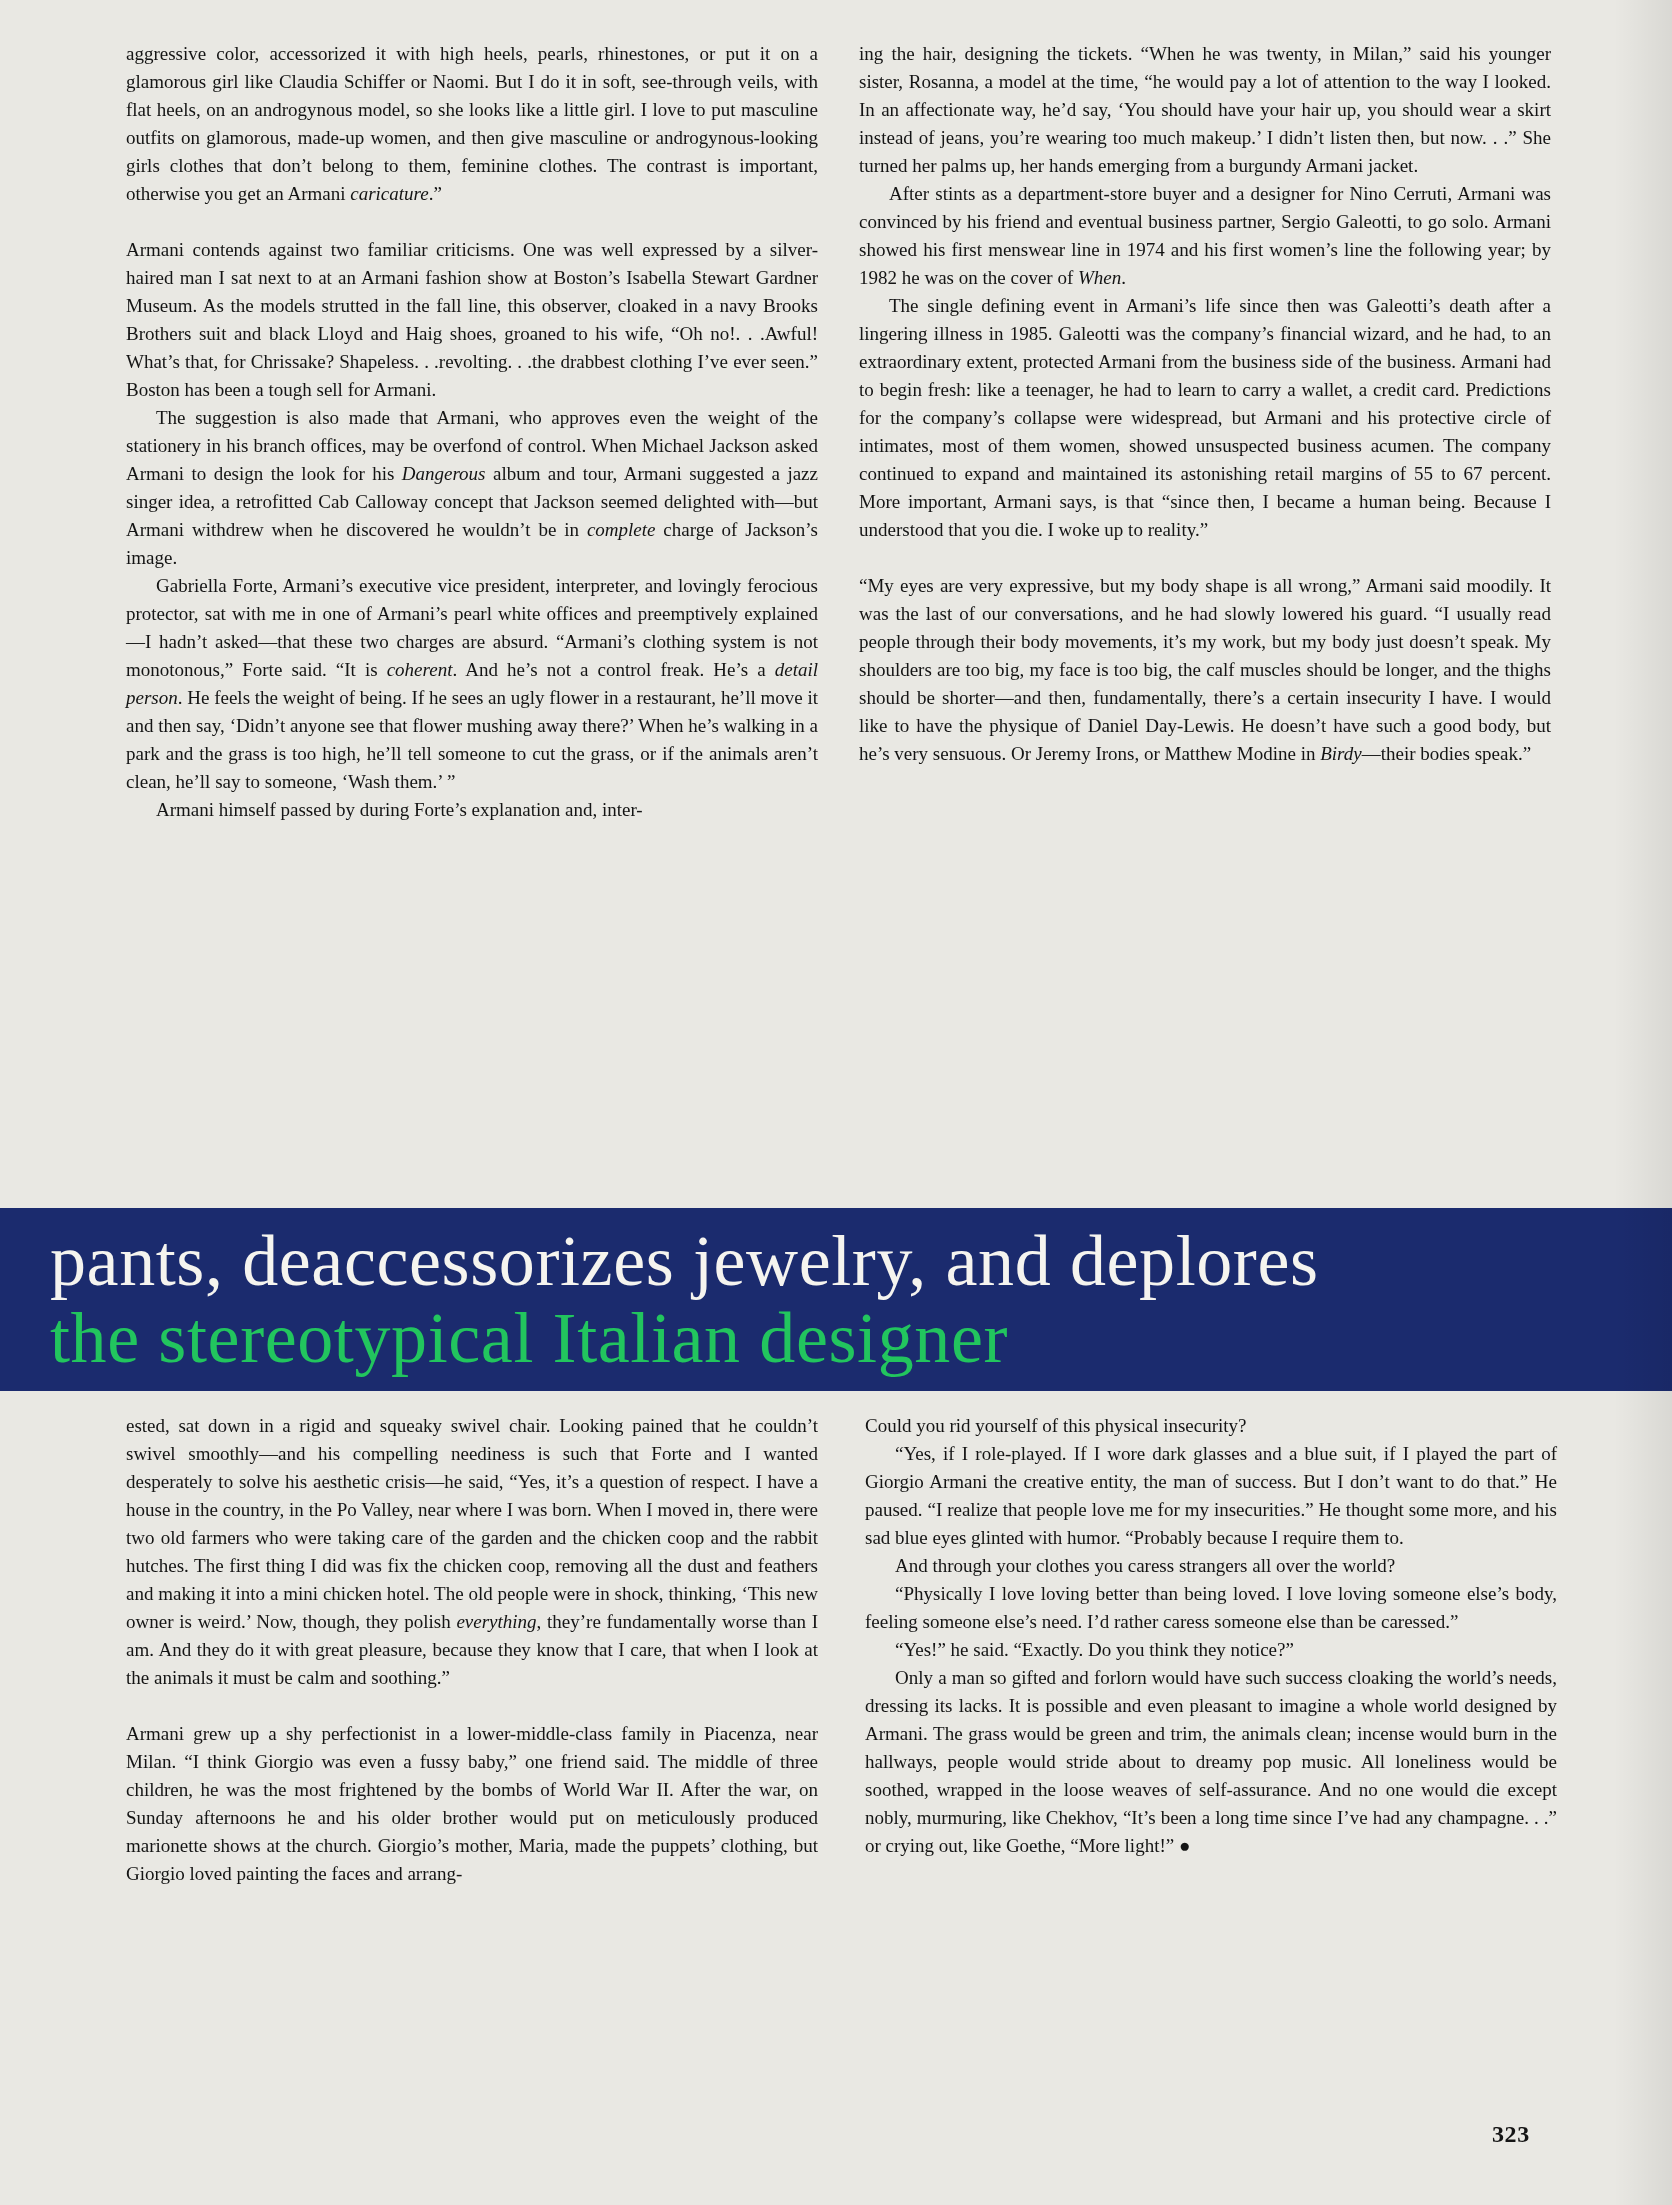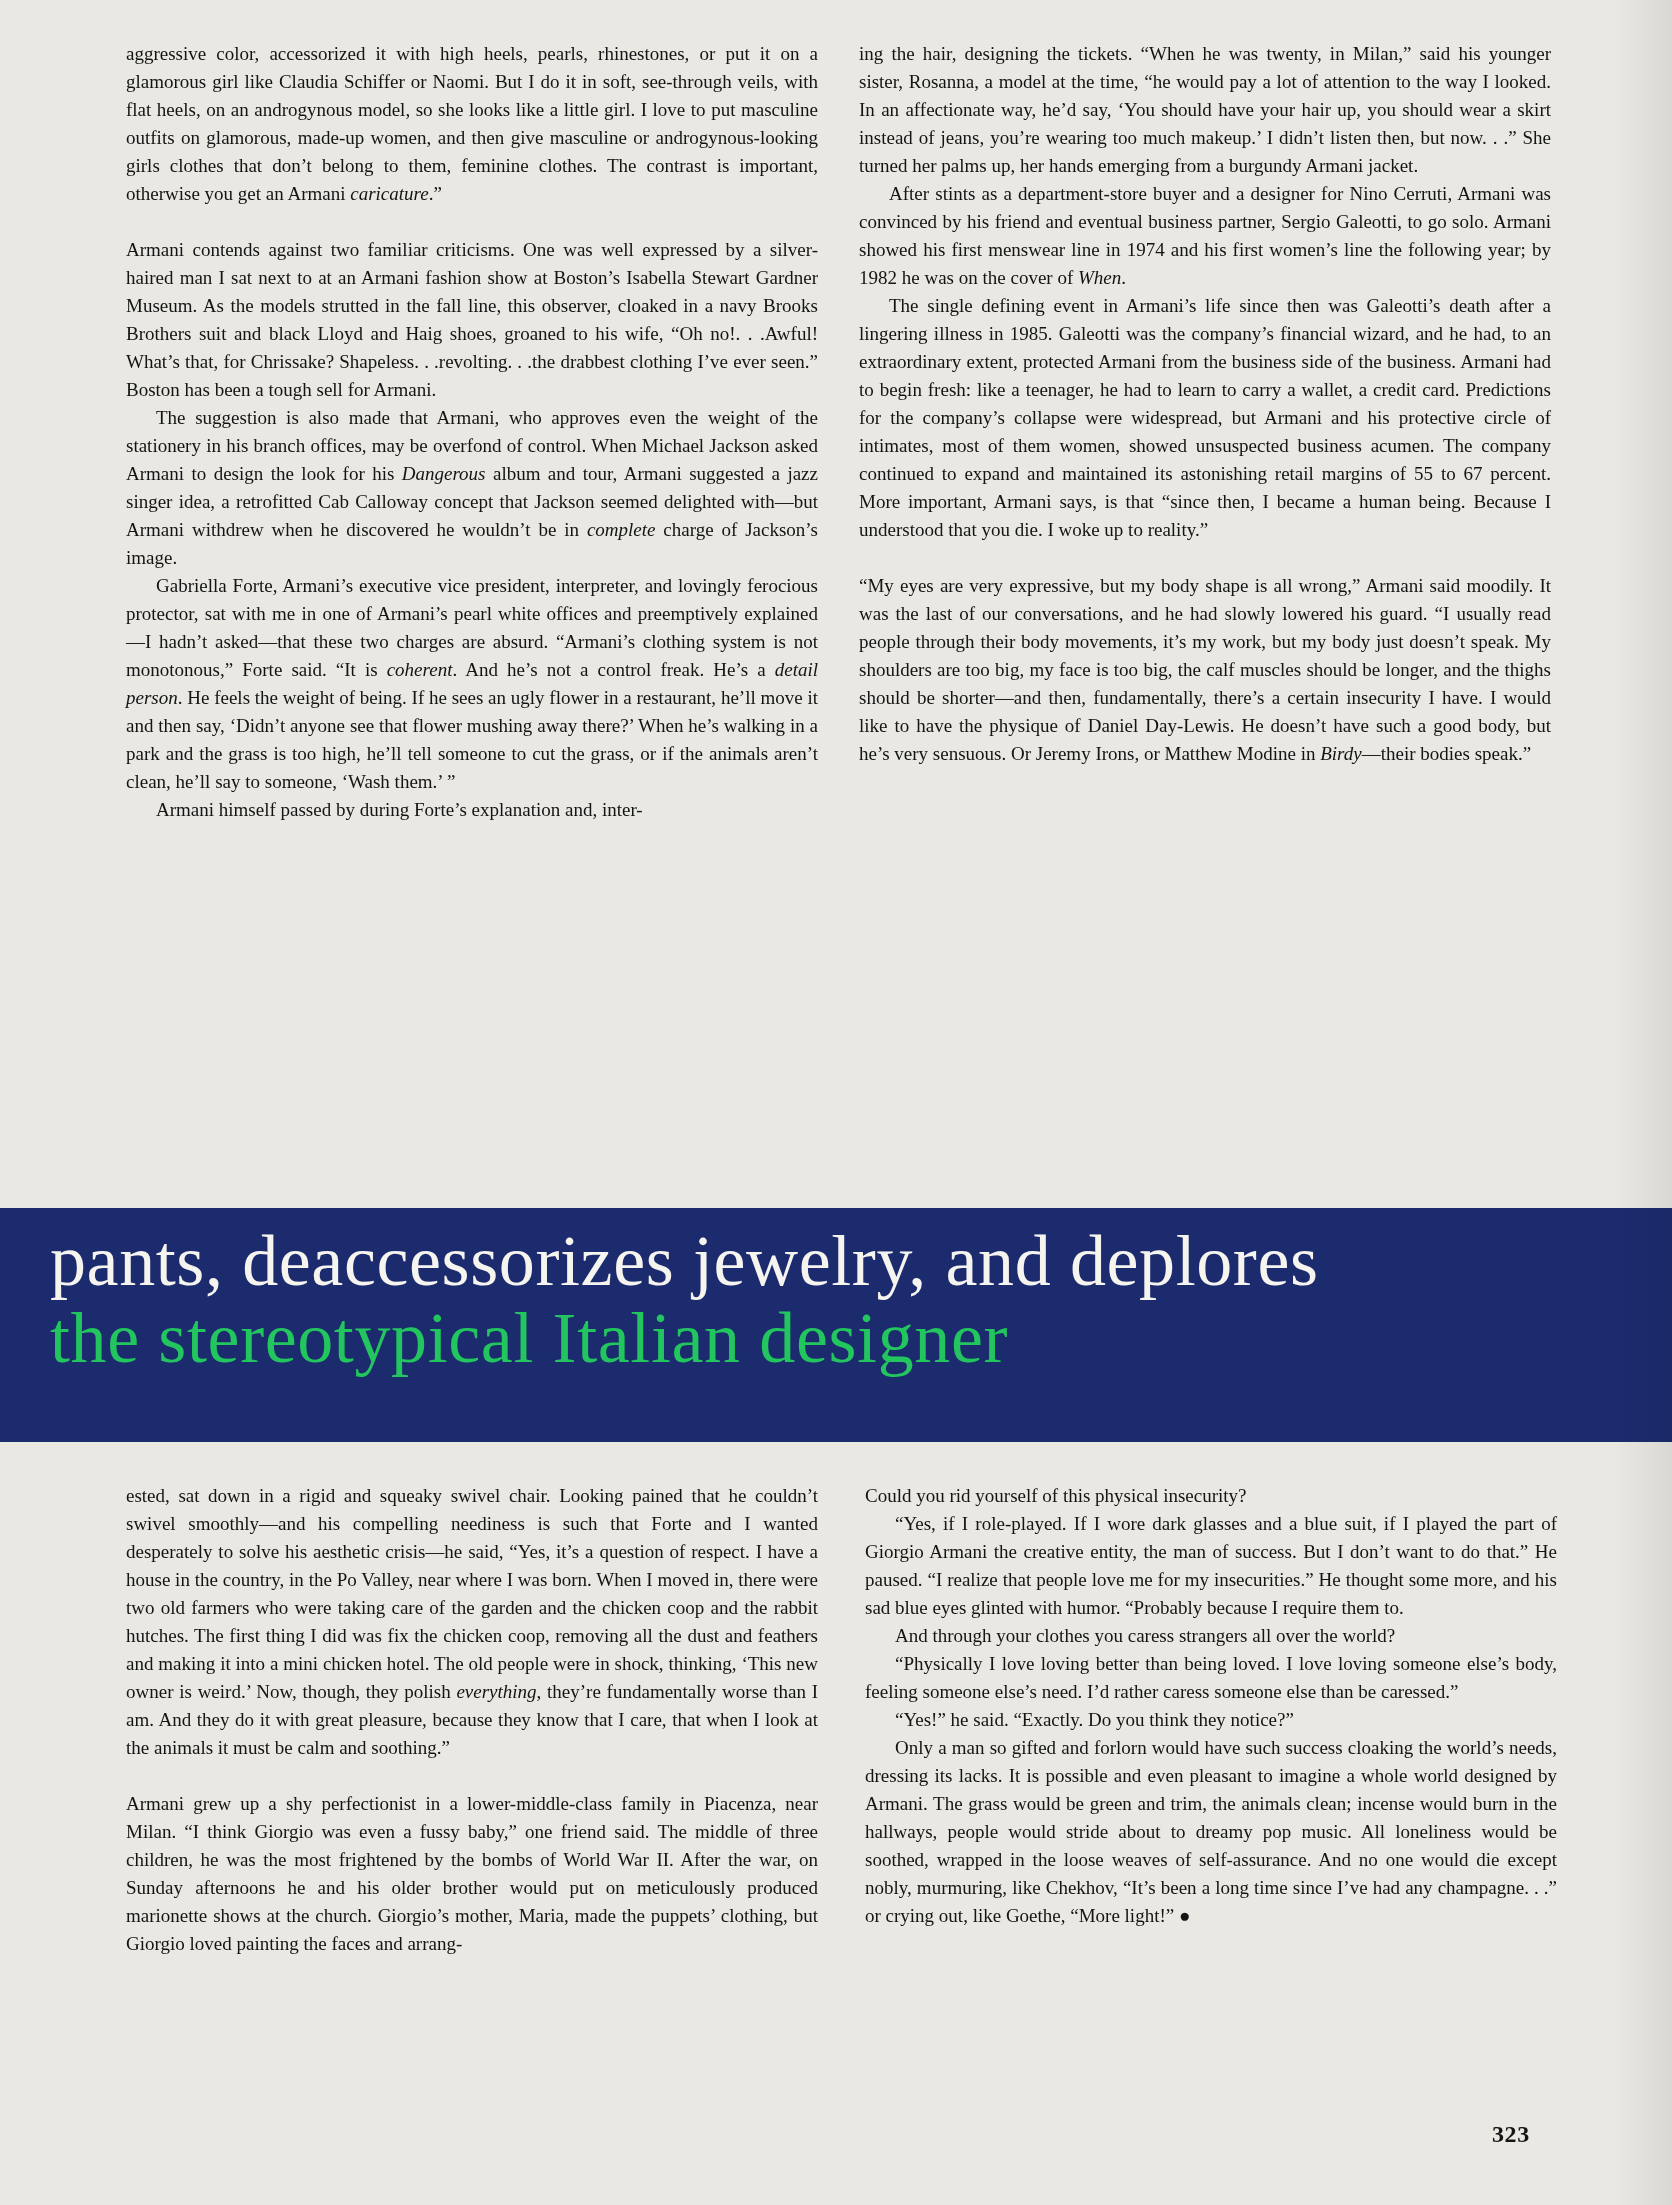--- a/index.html
+++ b/index.html
@@ -13,37 +13,37 @@
     color: #141414;
     overflow: hidden;
   }
   .columns {
     position: absolute;
     left: 126px;
     display: flex;
     gap: 41px;
   }
   .columns.top { top: 40px; }
-  .columns.bottom { top: 1482px; gap: 47px; }
+  .columns.bottom { top: 1412px; gap: 47px; }
   .col {
     width: 692px;
     font-size: 19px;
     line-height: 28px;
     text-align: justify;
   }
   .para { margin: 0; }
   .para.indent { text-indent: 30px; }
   .para.space-before { margin-top: 28px; }
   .para i { font-style: italic; }
   .banner {
     position: absolute;
     left: 0;
     top: 1208px;
     width: 1672px;
-    height: 234px;
+    height: 183px;
     padding: 15.4px 0 0 50px;
   }
   .banner-line {
     display: block;
     font-size: 72px;
     line-height: 77px;
     letter-spacing: 0.6px;
     font-weight: normal;
   }
   .page-number {

